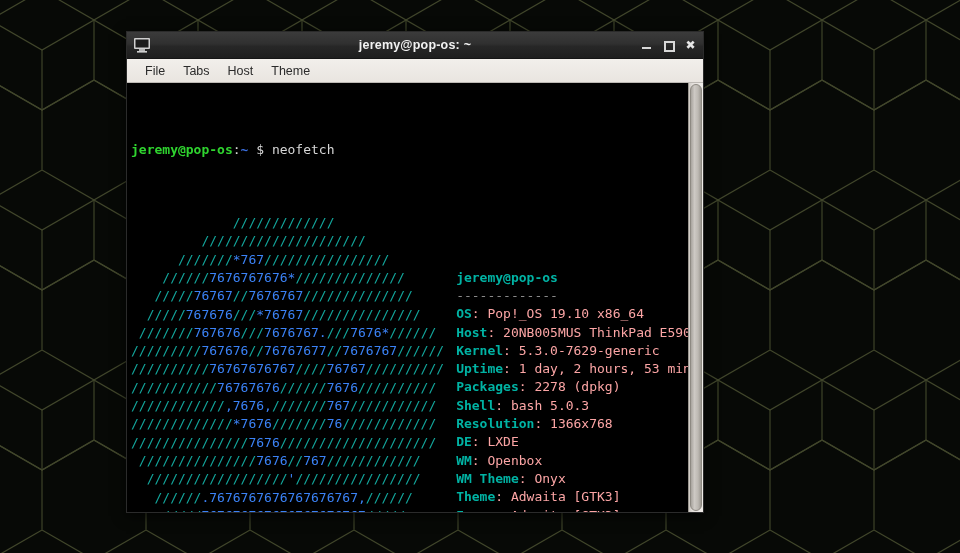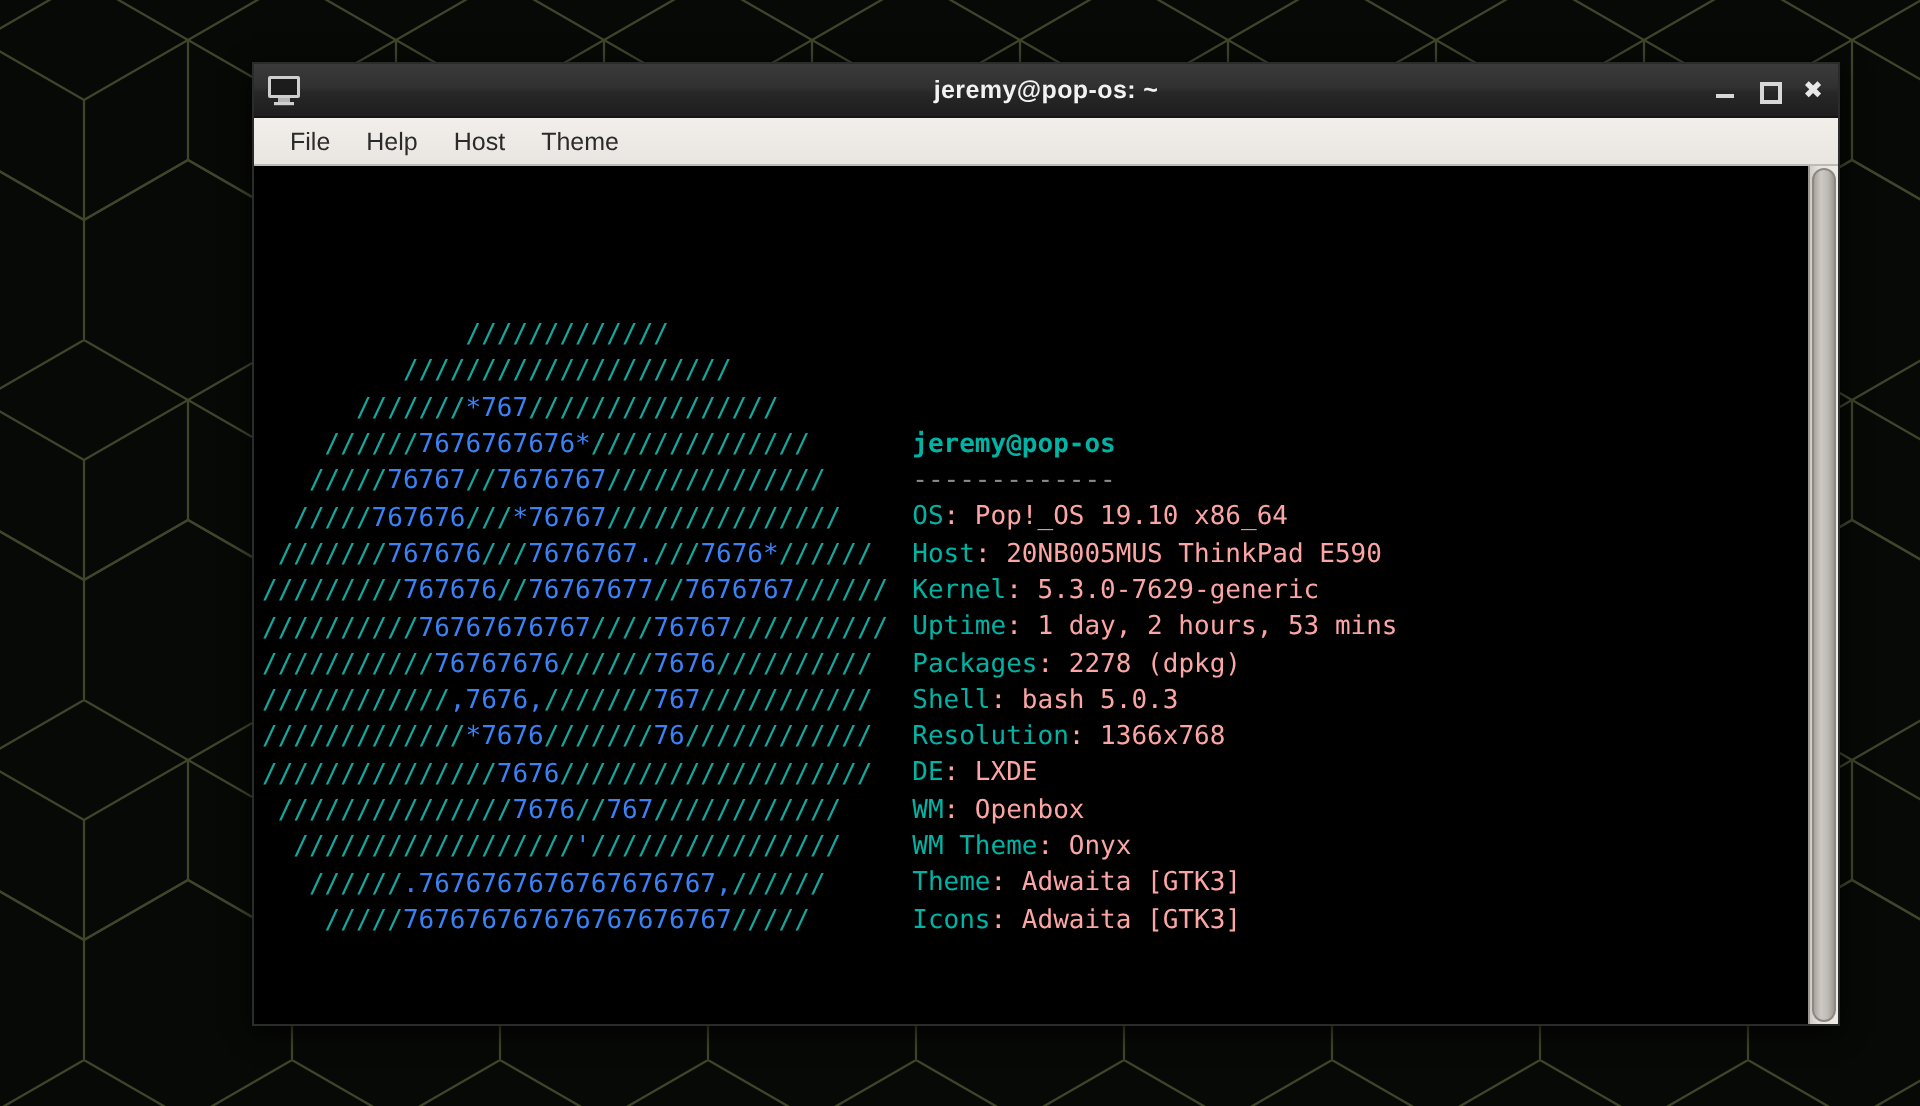--- a/index.html
+++ b/index.html
@@ -28,21 +28,21 @@
     left: -10px;
     width: 1000px;
     height: 600px;
   }
 
   
   #terminal-window {
     position: absolute;
     left: 126px;
     top: 31px;
-    width: 794px;
+    width: 578px;
     height: 482px;
     box-shadow: 0 3px 12px rgba(0,0,0,0.7);
     display: flex;
     flex-direction: column;
     border: 1px solid #2b2b2b;
     box-sizing: border-box;
     background: #000;
   }
 
   
@@ -164,21 +164,21 @@
     background: linear-gradient(to right, #a8a49e 0%, #cdc9c4 35%, #bdb9b3 70%, #9d9992 100%);
     border: 1px solid #8d8982;
     box-sizing: border-box;
   }
 
   
   .prompt-line { margin: 0 0 0 2px; }
   .c-green  { color: #2fd42f; font-weight: bold; }
   .c-white  { color: #d6d6d6; }
   .c-blue   { color: #3b6fe0; font-weight: bold; }
-  .c-label  { color: #00b3a4; font-weight: normal; }
+  .c-label  { color: #00b3a4; font-weight: bold; }
   .c-value  { color: #fca5a5; }
   .c-slash  { color: #13a89e; }
   .c-digit  { color: #3b82f6; }
 
   
   #neofetch {
     display: flex;
     align-items: flex-start;
     margin-top: 0px;
   }
@@ -240,28 +240,29 @@
     <div class="title-text">jeremy@pop-os: ~</div>
     <div class="win-buttons">
       <div class="wb min"></div>
       <div class="wb max"></div>
       <div class="wb close">✖</div>
     </div>
   </div>
 
   <div id="menubar">
     <div class="menu-item">File</div>
-    <div class="menu-item">Help</div>
+    <div class="menu-item">Tabs</div>
     <div class="menu-item">Host</div>
     <div class="menu-item">Theme</div>
   </div>
 
   <div id="term-body">
     <div id="term-content">
 
+      <div class="prompt-line"><span class="c-green">jeremy@pop-os</span><span class="c-white">:</span><span class="c-blue">~</span><span class="c-white"> $ </span><span class="c-white">neofetch</span></div>
 
       <div id="neofetch">
         <div id="ascii-art"><div><span class="c-slash">             /////////////</span></div><div><span class="c-slash">         /////////////////////</span></div><div><span class="c-slash">      ///////</span><span class="c-digit">*767</span><span class="c-slash">////////////////</span></div><div><span class="c-slash">    //////</span><span class="c-digit">7676767676*</span><span class="c-slash">//////////////</span></div><div><span class="c-slash">   /////</span><span class="c-digit">76767</span><span class="c-slash">//</span><span class="c-digit">7676767</span><span class="c-slash">//////////////</span></div><div><span class="c-slash">  /////</span><span class="c-digit">767676</span><span class="c-slash">///</span><span class="c-digit">*76767</span><span class="c-slash">///////////////</span></div><div><span class="c-slash"> ///////</span><span class="c-digit">767676</span><span class="c-slash">///</span><span class="c-digit">7676767.</span><span class="c-slash">///</span><span class="c-digit">7676*</span><span class="c-slash">//////</span></div><div><span class="c-slash">/////////</span><span class="c-digit">767676</span><span class="c-slash">//</span><span class="c-digit">76767677</span><span class="c-slash">//</span><span class="c-digit">7676767</span><span class="c-slash">//////</span></div><div><span class="c-slash">//////////</span><span class="c-digit">76767676767</span><span class="c-slash">////</span><span class="c-digit">76767</span><span class="c-slash">//////////</span></div><div><span class="c-slash">///////////</span><span class="c-digit">76767676</span><span class="c-slash">//////</span><span class="c-digit">7676</span><span class="c-slash">//////////</span></div><div><span class="c-slash">////////////</span><span class="c-digit">,7676,</span><span class="c-slash">///////</span><span class="c-digit">767</span><span class="c-slash">///////////</span></div><div><span class="c-slash">/////////////</span><span class="c-digit">*7676</span><span class="c-slash">///////</span><span class="c-digit">76</span><span class="c-slash">////////////</span></div><div><span class="c-slash">///////////////</span><span class="c-digit">7676</span><span class="c-slash">////////////////////</span></div><div><span class="c-slash"> ///////////////</span><span class="c-digit">7676</span><span class="c-slash">//</span><span class="c-digit">767</span><span class="c-slash">////////////</span></div><div><span class="c-slash">  //////////////////</span><span class="c-digit">'</span><span class="c-slash">////////////////</span></div><div><span class="c-slash">   //////</span><span class="c-digit">.7676767676767676767,</span><span class="c-slash">//////</span></div><div><span class="c-slash">    /////</span><span class="c-digit">767676767676767676767</span><span class="c-slash">/////</span></div></div>
         <div>
           <div id="info-block"><div><span class="hdr">jeremy@pop-os</span></div><div class="rule">-------------</div><div><span class="c-label">OS</span><span class="c-value">: Pop!_OS 19.10 x86_64</span></div><div><span class="c-label">Host</span><span class="c-value">: 20NB005MUS ThinkPad E590</span></div><div><span class="c-label">Kernel</span><span class="c-value">: 5.3.0-7629-generic</span></div><div><span class="c-label">Uptime</span><span class="c-value">: 1 day, 2 hours, 53 mins</span></div><div><span class="c-label">Packages</span><span class="c-value">: 2278 (dpkg)</span></div><div><span class="c-label">Shell</span><span class="c-value">: bash 5.0.3</span></div><div><span class="c-label">Resolution</span><span class="c-value">: 1366x768</span></div><div><span class="c-label">DE</span><span class="c-value">: LXDE</span></div><div><span class="c-label">WM</span><span class="c-value">: Openbox</span></div><div><span class="c-label">WM Theme</span><span class="c-value">: Onyx</span></div><div><span class="c-label">Theme</span><span class="c-value">: Adwaita [GTK3]</span></div><div><span class="c-label">Icons</span><span class="c-value">: Adwaita [GTK3]</span></div></div>
           
         </div>
       </div>
 
     </div>

